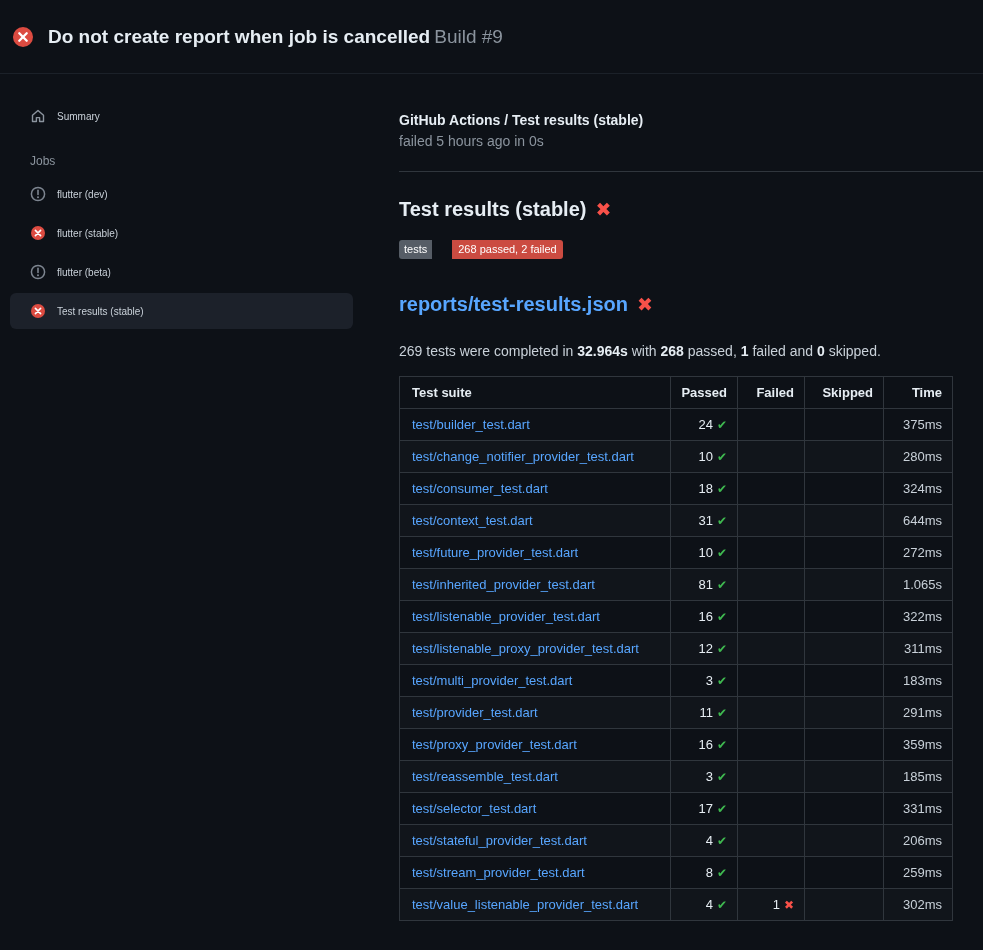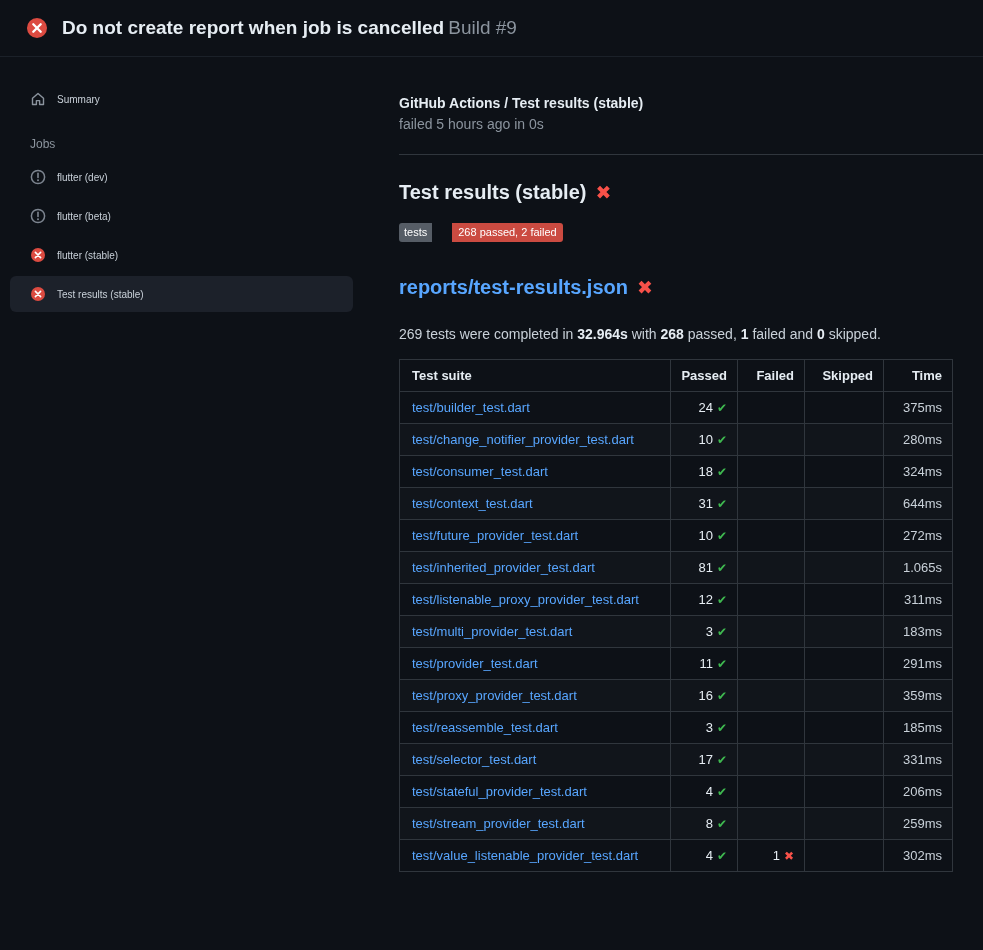--- a/index.html
+++ b/index.html
@@ -9,21 +9,21 @@
     --badge-value-bg:#cb4b41; --selected-item-bg:#1c212a;
   }
   *{box-sizing:border-box;}
   html,body{margin:0;padding:0;}
   body{
     width:983px;height:950px;overflow:hidden;
     background:var(--bg);color:var(--text-body);
     font-family:"Liberation Sans","DejaVu Sans",sans-serif;font-size:14px;
   }
   
-  .top-header{display:flex;align-items:center;gap:14px;height:57px;padding:0 24px 0 26px;border-bottom:1px solid #1b2129;}
+  .top-header{display:flex;align-items:center;gap:14px;height:74px;padding:0 24px 0 12px;border-bottom:1px solid #1b2129;}
   .build-title{margin:0;font-size:19px;font-weight:700;color:var(--text-primary);white-space:nowrap;}
   .build-num{color:var(--text-muted);font-weight:400;margin-left:4px;}
   .icon-svg{display:inline-block;vertical-align:middle;flex:none;}
   
   .layout{display:flex;align-items:flex-start;}
   .sidebar{flex:0 0 371px;width:371px;padding:26px 18px 0 10px;}
   .side-item{display:flex;align-items:center;gap:11px;padding:8px 10px 8px 20px;border-radius:6px;color:var(--text-body);font-size:10px;cursor:pointer;}
   .side-item.selected{background:var(--selected-item-bg);}
   .jobs-label{padding:22px 0 8px 20px;font-size:12px;color:var(--text-muted);}
   .job{padding-top:10px;padding-bottom:10px;margin-bottom:3px;}
@@ -81,33 +81,33 @@
       <svg class="icon-svg" viewBox="0 0 16 16" width="16" height="16" aria-hidden="true">
         <circle cx="8" cy="8" r="6.6" fill="none" stroke="#7d8590" stroke-width="1.5"></circle>
         <path d="M8 4.4 v4.1" stroke="#7d8590" stroke-width="1.6" stroke-linecap="round"></path>
         <circle cx="8" cy="11.2" r="1" fill="#7d8590"></circle>
       </svg>
       <span>flutter (dev)</span>
     </div>
 
     <div class="side-item job">
       <svg class="icon-svg" viewBox="0 0 16 16" width="16" height="16" aria-hidden="true">
+        <circle cx="8" cy="8" r="7" style="fill:var(--icon-red-fill)"></circle>
+        <path d="M5.4 5.4 L10.6 10.6 M10.6 5.4 L5.4 10.6" stroke="#ffffff" stroke-width="1.6" stroke-linecap="round"></path>
+      </svg>
+      <span>flutter (stable)</span>
+    </div>
+
+    <div class="side-item job">
+      <svg class="icon-svg" viewBox="0 0 16 16" width="16" height="16" aria-hidden="true">
         <circle cx="8" cy="8" r="6.6" fill="none" stroke="#7d8590" stroke-width="1.5"></circle>
         <path d="M8 4.4 v4.1" stroke="#7d8590" stroke-width="1.6" stroke-linecap="round"></path>
         <circle cx="8" cy="11.2" r="1" fill="#7d8590"></circle>
       </svg>
       <span>flutter (beta)</span>
-    </div>
-
-    <div class="side-item job">
-      <svg class="icon-svg" viewBox="0 0 16 16" width="16" height="16" aria-hidden="true">
-        <circle cx="8" cy="8" r="7" style="fill:var(--icon-red-fill)"></circle>
-        <path d="M5.4 5.4 L10.6 10.6 M10.6 5.4 L5.4 10.6" stroke="#ffffff" stroke-width="1.6" stroke-linecap="round"></path>
-      </svg>
-      <span>flutter (stable)</span>
     </div>
 
     <div class="side-item job selected">
       <svg class="icon-svg" viewBox="0 0 16 16" width="16" height="16" aria-hidden="true">
         <circle cx="8" cy="8" r="7" style="fill:var(--icon-red-fill)"></circle>
         <path d="M5.4 5.4 L10.6 10.6 M10.6 5.4 L5.4 10.6" stroke="#ffffff" stroke-width="1.6" stroke-linecap="round"></path>
       </svg>
       <span>Test results (stable)</span>
     </div>
   </aside>
@@ -188,20 +188,27 @@
             <td class="time">272ms</td>
           </tr>
           <tr>
             <td class="suite"><a class="suite-link" href="#">test/inherited_provider_test.dart</a></td>
             <td class="num"><span class="count">81</span><span class="check">✔</span></td>
             <td class="num"></td>
             <td class="num"></td>
             <td class="time">1.065s</td>
           </tr>
           <tr>
+            <td class="suite"><a class="suite-link" href="#">test/listenable_provider_test.dart</a></td>
+            <td class="num"><span class="count">16</span><span class="check">✔</span></td>
+            <td class="num"></td>
+            <td class="num"></td>
+            <td class="time">322ms</td>
+          </tr>
+          <tr>
             <td class="suite"><a class="suite-link" href="#">test/listenable_proxy_provider_test.dart</a></td>
             <td class="num"><span class="count">12</span><span class="check">✔</span></td>
             <td class="num"></td>
             <td class="num"></td>
             <td class="time">311ms</td>
           </tr>
           <tr>
             <td class="suite"><a class="suite-link" href="#">test/multi_provider_test.dart</a></td>
             <td class="num"><span class="count">3</span><span class="check">✔</span></td>
             <td class="num"></td>

